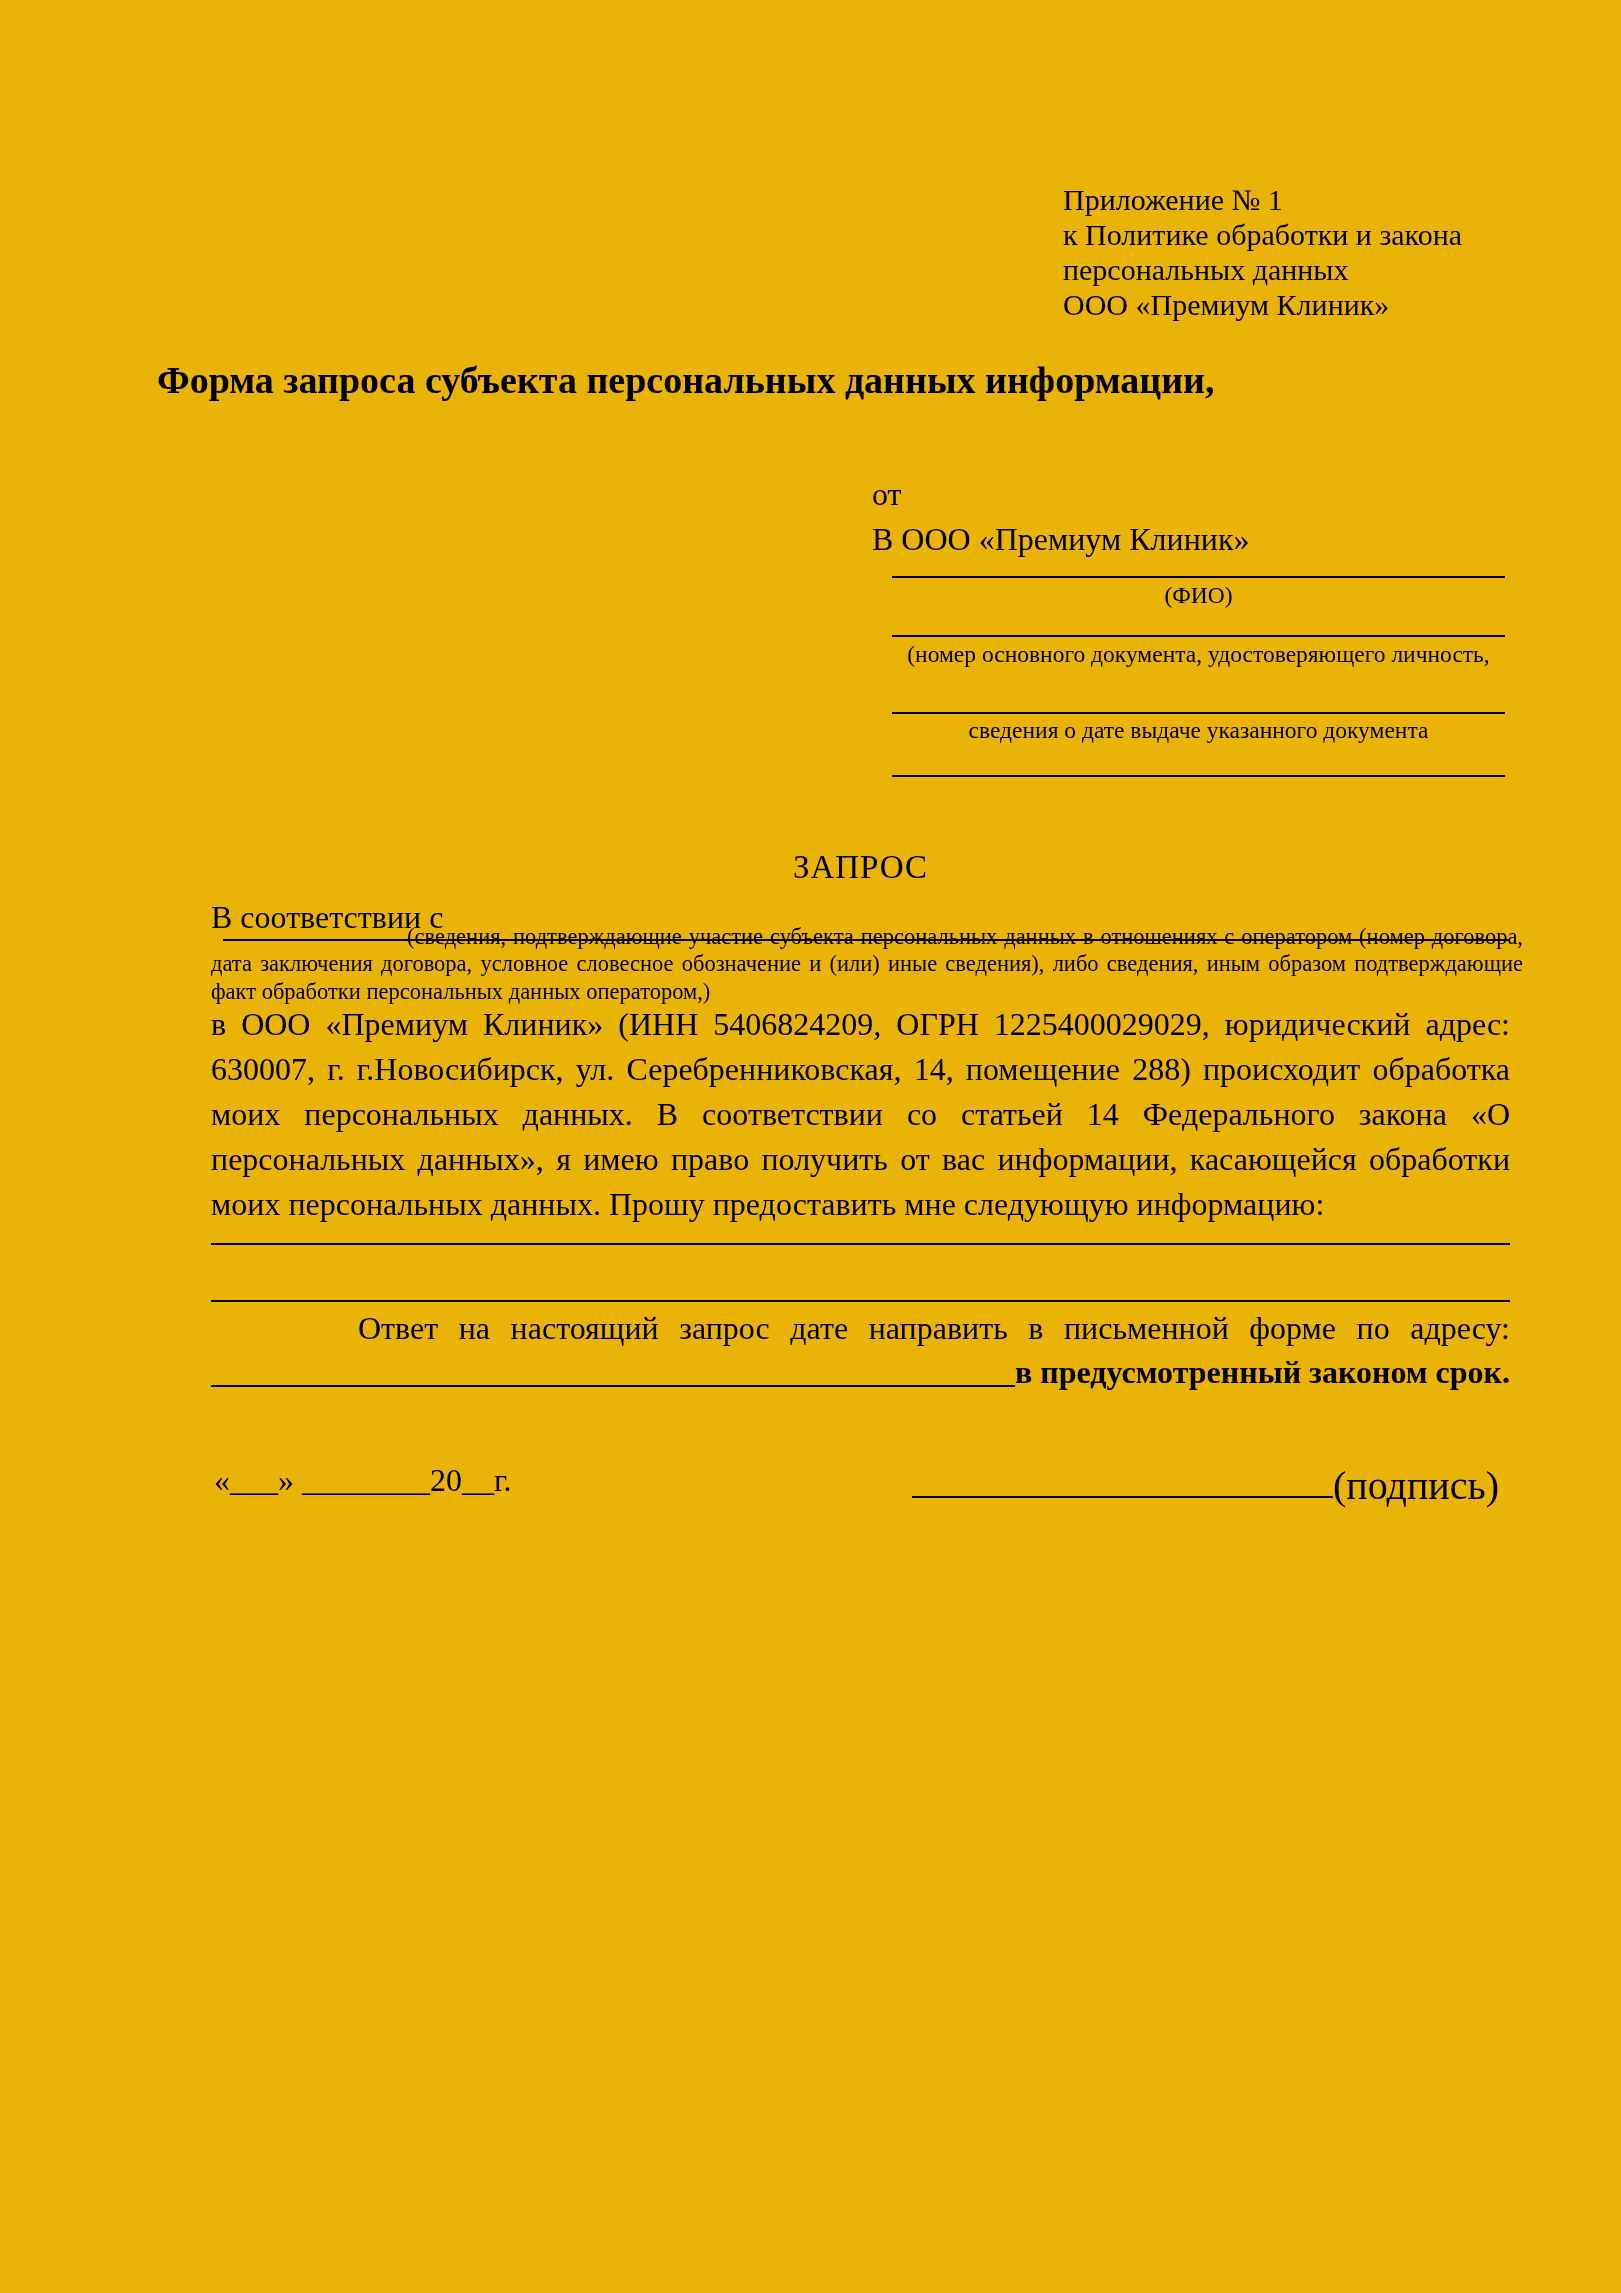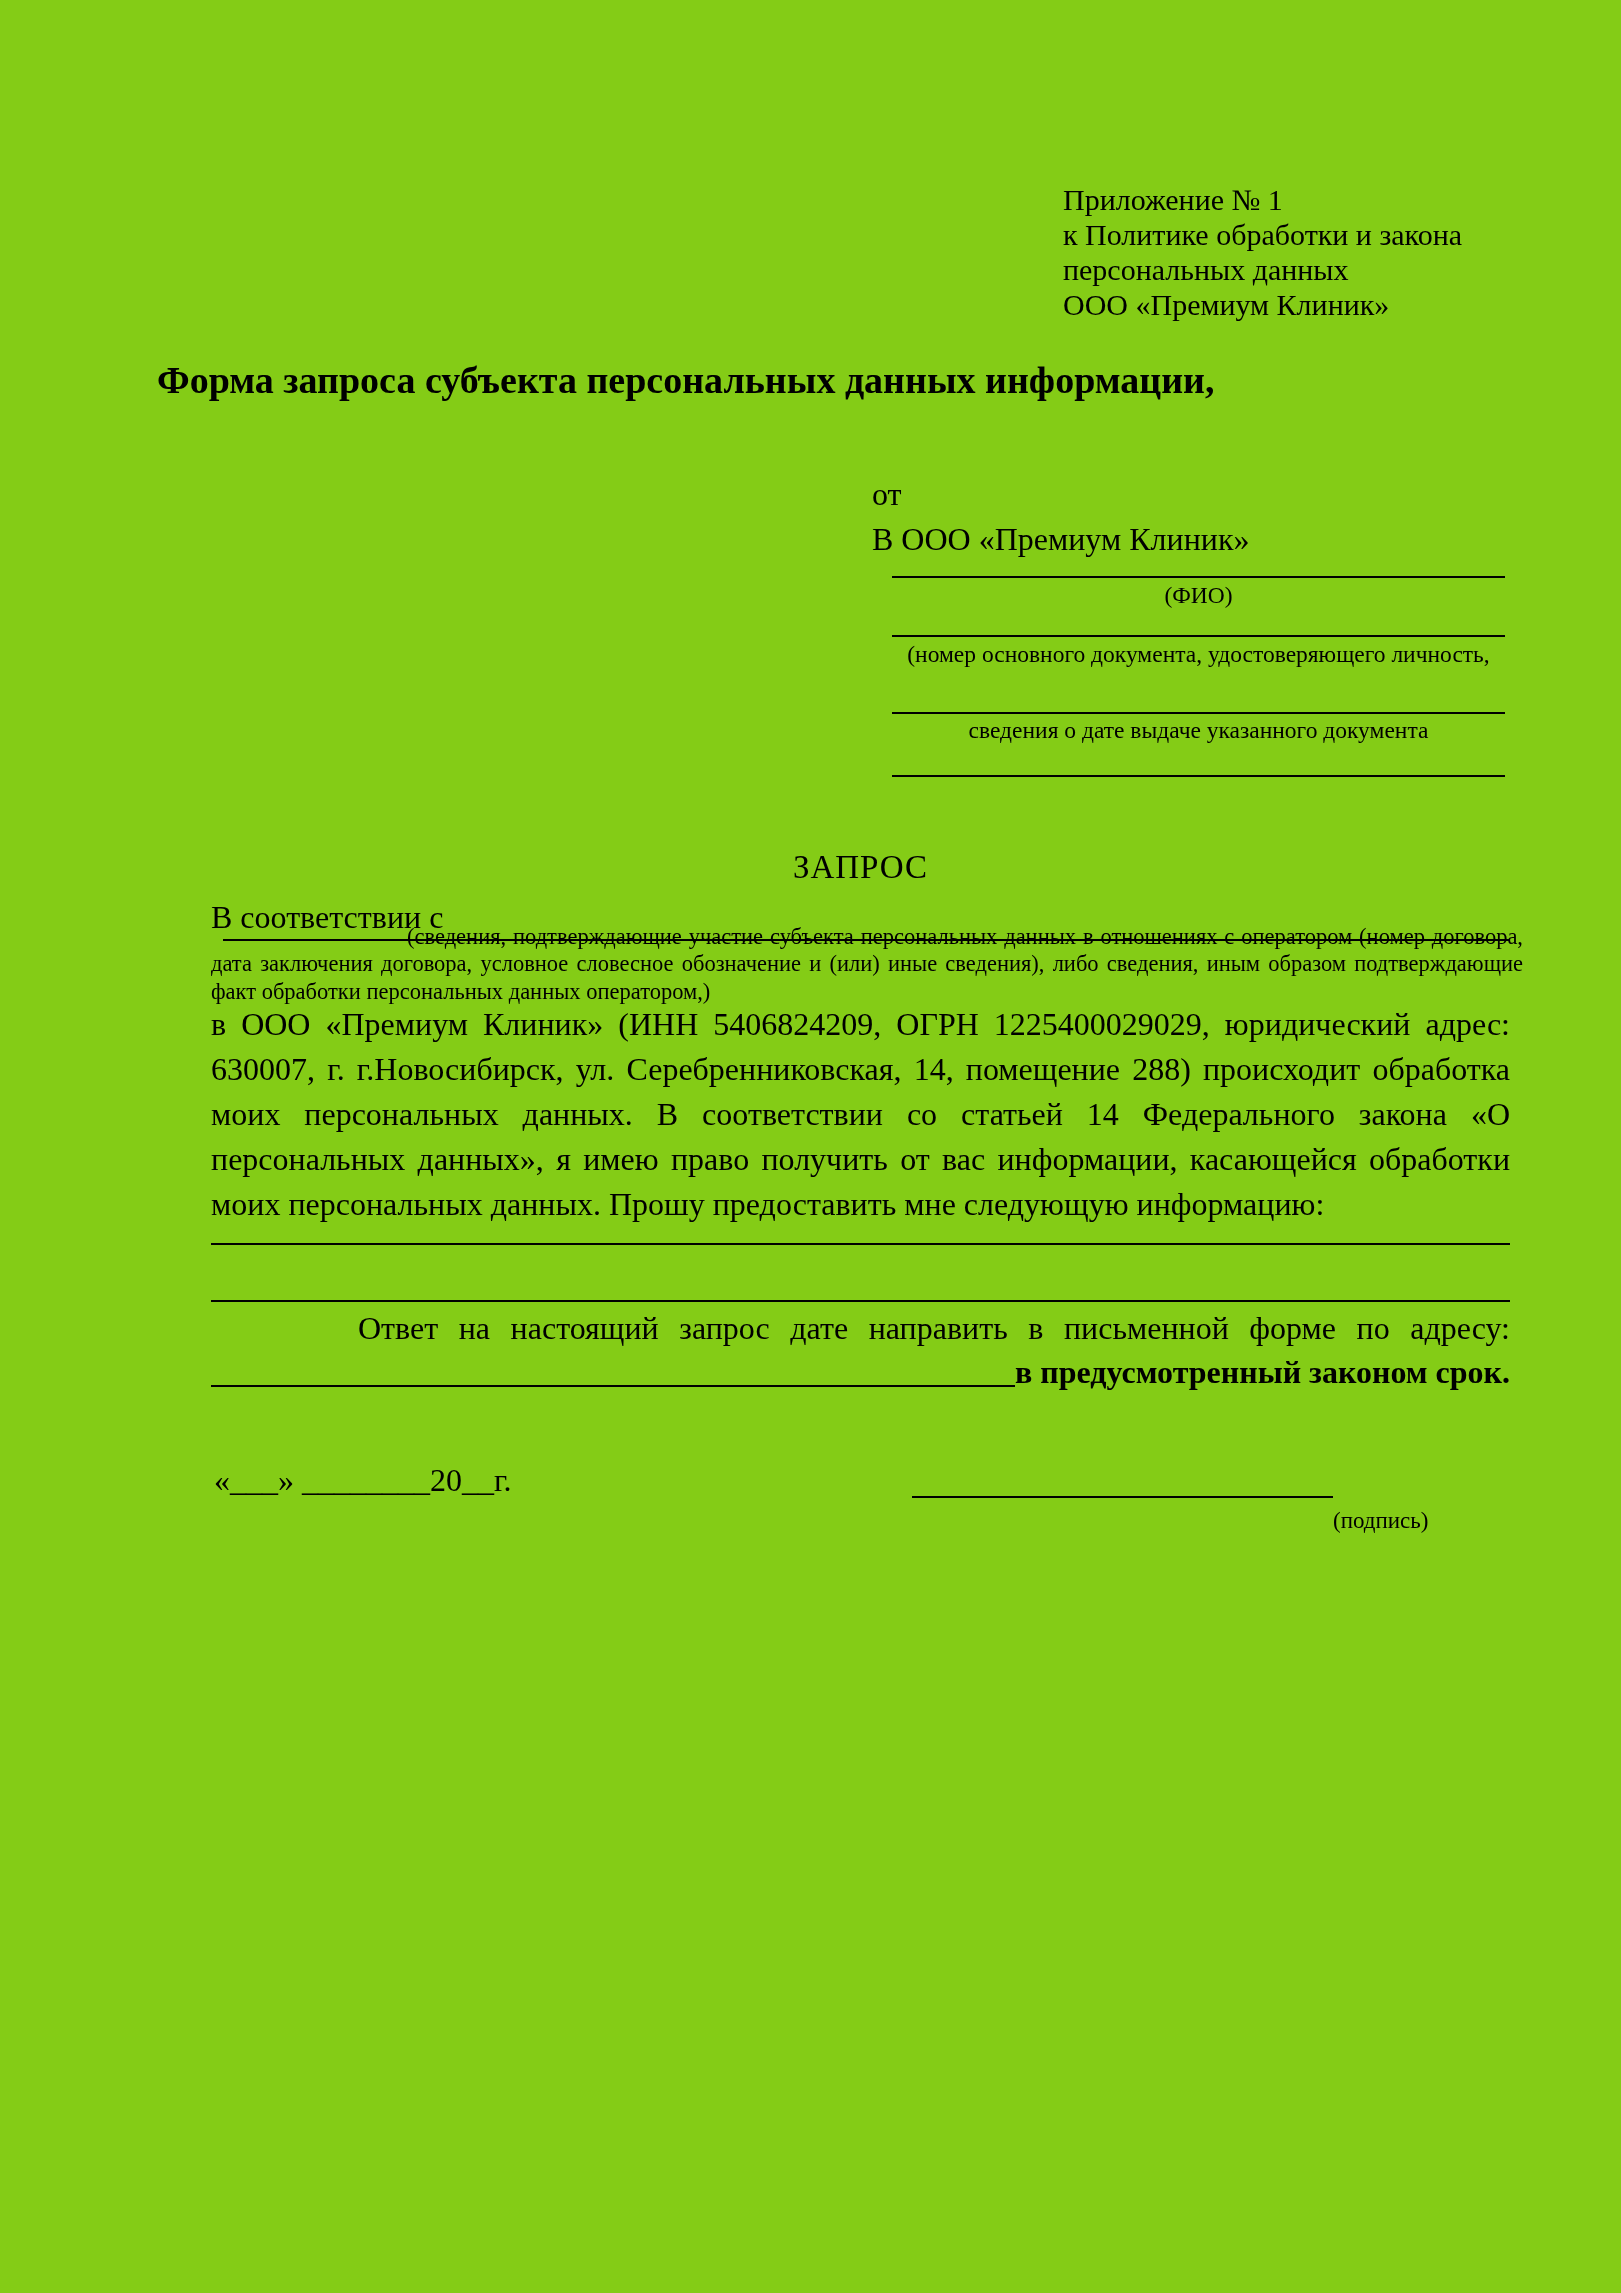--- a/index.html
+++ b/index.html
@@ -1,20 +1,20 @@
 <!DOCTYPE html>
 <html><head>
 <meta charset="utf-8">
 <style>
   html, body { margin: 0; padding: 0; background: #e8e8e8; }
   .page {
     position: relative;
     width: 1621px;
     height: 2294px;
-    background: #84cc16;
+    background: #eab308;
     font-family: "Liberation Serif", "DejaVu Serif", serif;
     color: #000000;
     overflow: hidden;
   }
   .abs { position: absolute; }
 
   .header-block {
     left: 1063px; top: 182px;
     font-size: 30px; line-height: 35px;
     white-space: nowrap;
@@ -93,22 +93,22 @@
 
   .date-line {
     left: 214px; top: 1462px;
     font-size: 32px; white-space: nowrap;
   }
   .sig-line {
     left: 912px; width: 421px; top: 1496px;
     height: 0; border-top: 2px solid #000;
   }
   .sig-caption {
-    left: 1333px; top: 1508px;
-    font-size: 23px; white-space: nowrap;
+    left: 1333px; top: 1462px;
+    font-size: 40px; white-space: nowrap;
   }
 </style>
 </head>
 <body>
 
 <div class="page">
 
   <div class="abs header-block">
     <div>Приложение № 1</div>
     <div>к Политике обработки и закона</div>

